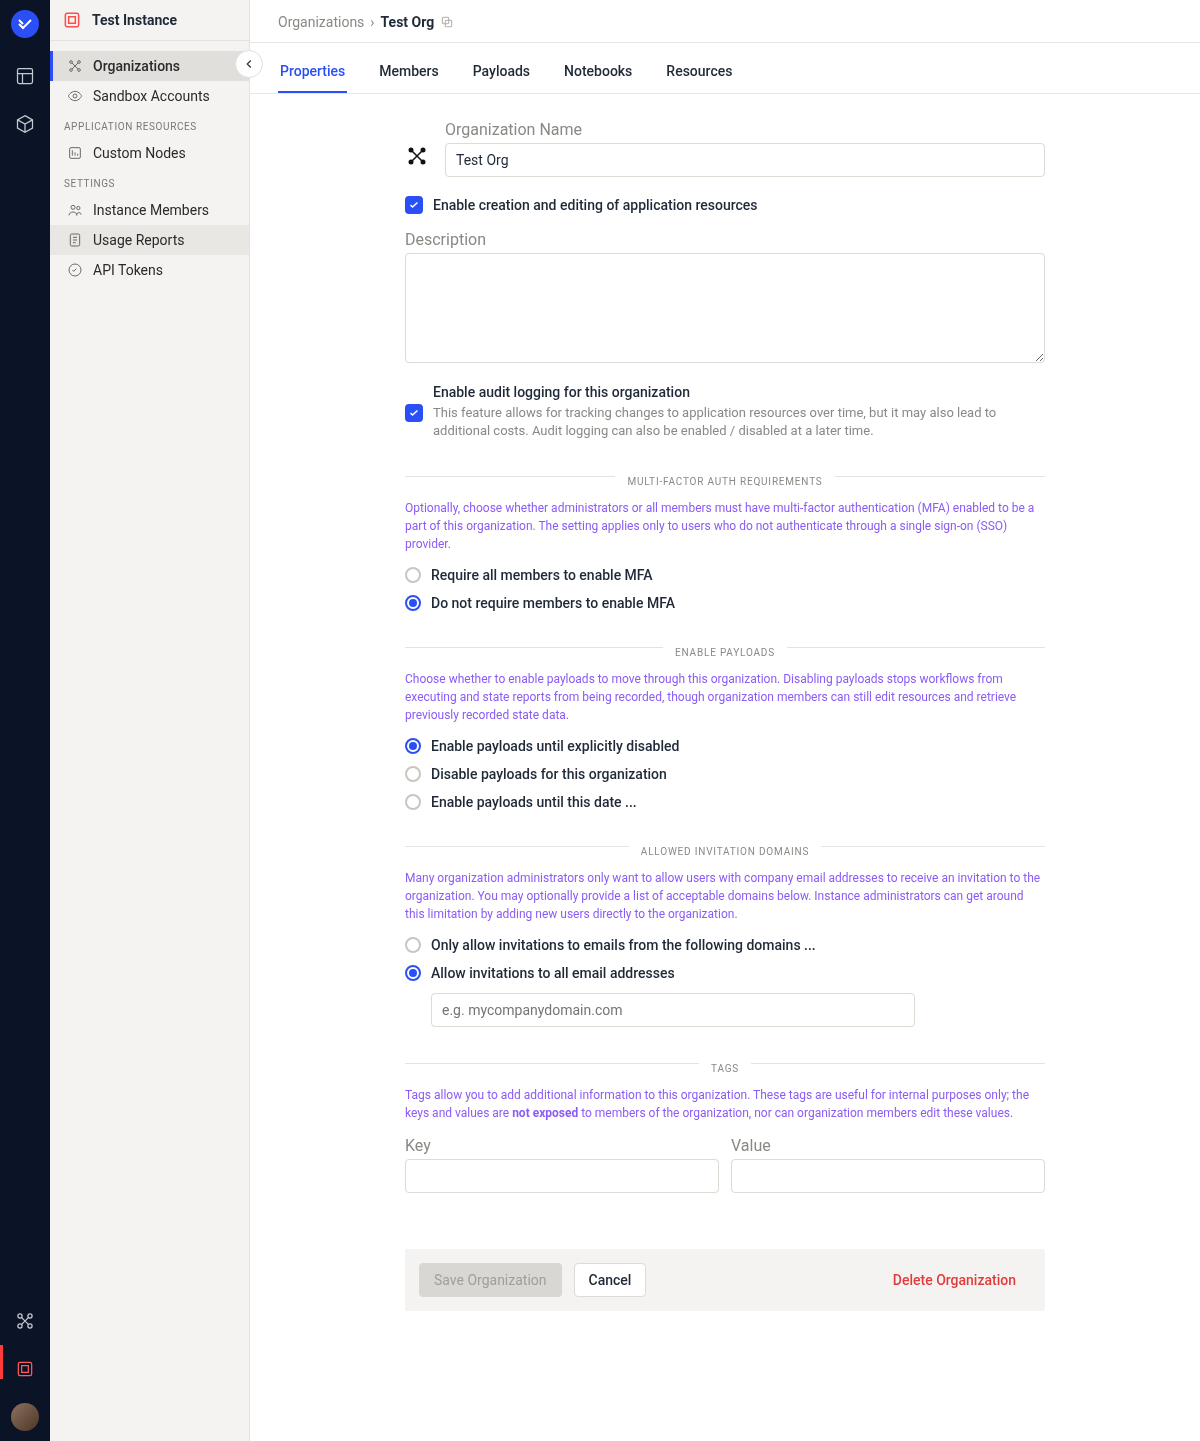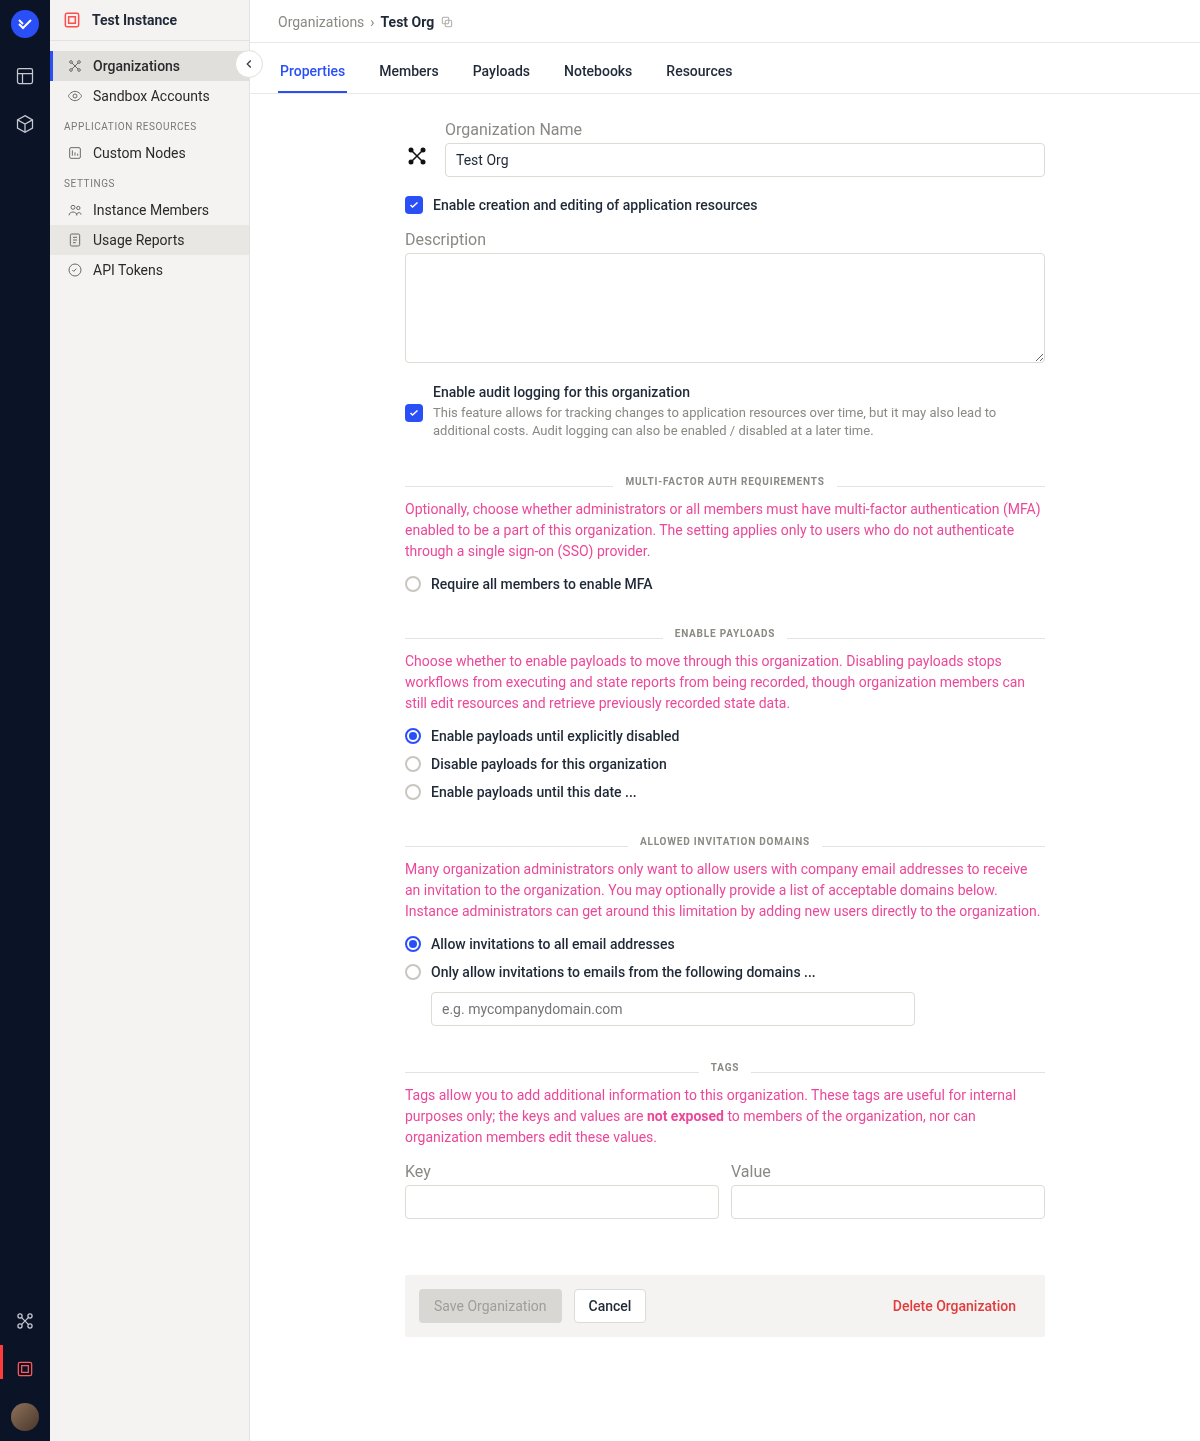--- a/index.html
+++ b/index.html
@@ -218,40 +218,39 @@
   .checkbox-box svg { width: 12px; height: 12px; color: #fff; }
   .checkbox-label { font-size: 14px; font-weight: 500; color: #1f2937; }
   .help-text {
     font-size: 13px;
     color: #8a8984;
     margin-top: 4px;
     line-height: 1.4;
   }
 
   .divider-label {
-    display: flex; align-items: flex-end;
+    display: flex; align-items: flex-start;
     margin: 36px 0 12px;
-    font-weight: bold;
   }
   .divider-label::before, .divider-label::after {
     content: "";
     flex: 1;
     height: 1px;
     background: #e6e3de;
   }
   .divider-label span {
     font-size: 10px;
     letter-spacing: 0.8px;
     color: #8a8984;
     padding: 0 12px;
     text-transform: uppercase;
   }
   .section-desc {
-    font-size: 14px;
-    color: #ec4899;
+    font-size: 12px;
+    color: #8b5cf6;
     line-height: 1.5;
     margin-bottom: 14px;
   }
   .section-desc strong { font-weight: 700; }
 
   .radio-row {
     display: flex; align-items: center; gap: 10px;
     margin: 12px 0;
     cursor: pointer;
   }
@@ -509,20 +508,24 @@
         </div>
 
         <div class="divider-label">
             <span>MULTI-FACTOR AUTH REQUIREMENTS</span>
           </div>
         <div class="section-desc">Optionally, choose whether administrators or all members must have multi-factor authentication (MFA) enabled to be a part of this organization. The setting applies only to users who do not authenticate through a single sign-on (SSO) provider.</div>
         <div class="radio-row">
           <div class="radio"></div>
           <div class="radio-label">Require all members to enable MFA</div>
         </div>
+        <div class="radio-row">
+          <div class="radio checked"></div>
+          <div class="radio-label">Do not require members to enable MFA</div>
+        </div>
 
         <div class="divider-label">
             <span>ENABLE PAYLOADS</span>
           </div>
         <div class="section-desc">Choose whether to enable payloads to move through this organization. Disabling payloads stops workflows from executing and state reports from being recorded, though organization members can still edit resources and retrieve previously recorded state data.</div>
         <div class="radio-row">
           <div class="radio checked"></div>
           <div class="radio-label">Enable payloads until explicitly disabled</div>
         </div>
         <div class="radio-row">
@@ -532,26 +535,26 @@
         <div class="radio-row">
           <div class="radio"></div>
           <div class="radio-label">Enable payloads until this date ...</div>
         </div>
 
         <div class="divider-label">
             <span>ALLOWED INVITATION DOMAINS</span>
           </div>
         <div class="section-desc">Many organization administrators only want to allow users with company email addresses to receive an invitation to the organization. You may optionally provide a list of acceptable domains below. Instance administrators can get around this limitation by adding new users directly to the organization.</div>
         <div class="radio-row">
+          <div class="radio"></div>
+          <div class="radio-label">Only allow invitations to emails from the following domains ...</div>
+        </div>
+        <div class="radio-row">
           <div class="radio checked"></div>
           <div class="radio-label">Allow invitations to all email addresses</div>
-        </div>
-        <div class="radio-row">
-          <div class="radio"></div>
-          <div class="radio-label">Only allow invitations to emails from the following domains ...</div>
         </div>
         <div class="domain-input-wrap">
           <input type="text" class="disabled-input" disabled="" placeholder="e.g. mycompanydomain.com" style="">
         </div>
 
         <div class="divider-label">
             <span>TAGS</span>
           </div>
         <div class="section-desc">
           <span>Tags allow you to add additional information to this organization. These tags are useful for internal purposes only; the keys and values are </span><strong>not exposed</strong><span> to members of the organization, nor can organization members edit these values.</span>

